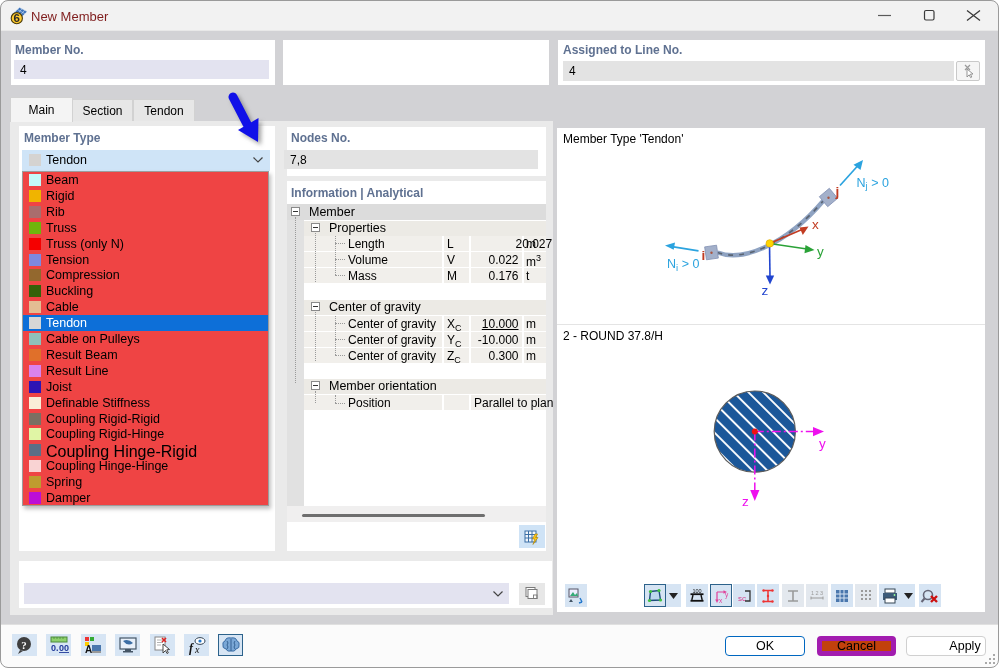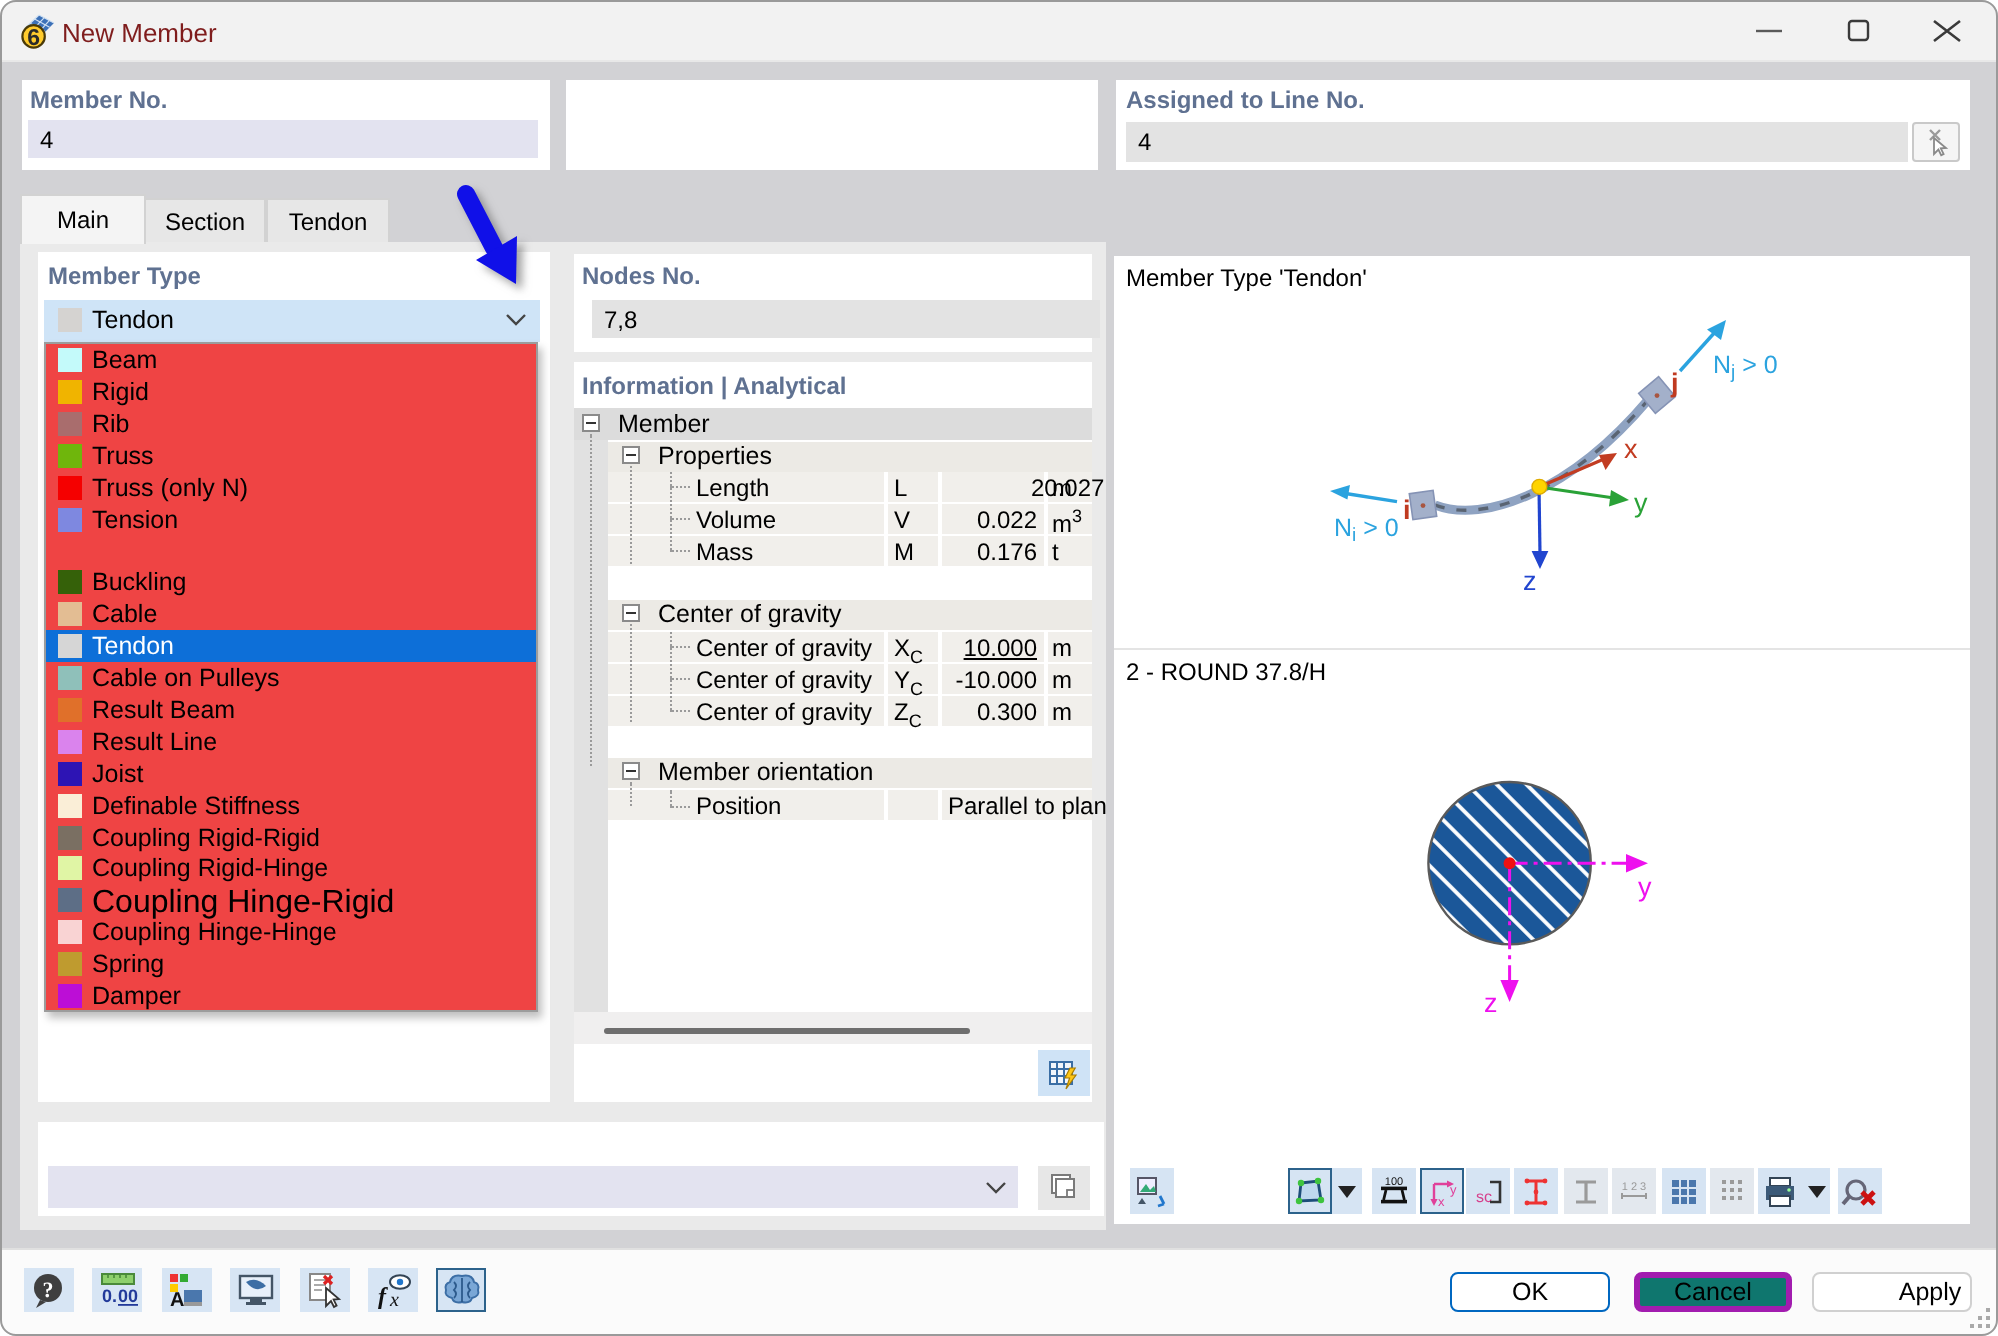--- a/index.html
+++ b/index.html
@@ -79,20 +79,24 @@
     <div style="position:absolute;left:23px;top:1px;font-size:12.5px;">Truss</div>
     </div>
     <div style="position:absolute;left:0;top:63.6px;width:245px;height:15.9px;">
     <div style="position:absolute;left:6px;top:2px;width:12px;height:12px;background:#f50000;"></div>
     <div style="position:absolute;left:23px;top:1px;font-size:12.5px;">Truss (only N)</div>
     </div>
     <div style="position:absolute;left:0;top:79.5px;width:245px;height:15.9px;">
     <div style="position:absolute;left:6px;top:2px;width:12px;height:12px;background:#7e88e0;"></div>
     <div style="position:absolute;left:23px;top:1px;font-size:12.5px;">Tension</div>
     </div>
+    <div style="position:absolute;left:0;top:95.4px;width:245px;height:15.9px;">
+    <div style="position:absolute;left:6px;top:2px;width:12px;height:12px;background:#93682e;"></div>
+    <div style="position:absolute;left:23px;top:1px;font-size:12.5px;">Compression</div>
+    </div>
     <div style="position:absolute;left:0;top:111.3px;width:245px;height:15.9px;">
     <div style="position:absolute;left:6px;top:2px;width:12px;height:12px;background:#356109;"></div>
     <div style="position:absolute;left:23px;top:1px;font-size:12.5px;">Buckling</div>
     </div>
     <div style="position:absolute;left:0;top:127.2px;width:245px;height:15.9px;">
     <div style="position:absolute;left:6px;top:2px;width:12px;height:12px;background:#e3bd93;"></div>
     <div style="position:absolute;left:23px;top:1px;font-size:12.5px;">Cable</div>
     </div>
     <div style="position:absolute;left:0;top:143.1px;width:245px;height:15.9px;background:#0d6fd8;color:#fff;">
     <div style="position:absolute;left:6px;top:2px;width:12px;height:12px;background:#d6d6d6;"></div>
@@ -139,21 +143,21 @@
     <div style="position:absolute;left:23px;top:1px;font-size:12.5px;">Spring</div>
     </div>
     <div style="position:absolute;left:0;top:318.0px;width:245px;height:15.9px;">
     <div style="position:absolute;left:6px;top:2px;width:12px;height:12px;background:#bc0ed6;"></div>
     <div style="position:absolute;left:23px;top:1px;font-size:12.5px;">Damper</div>
     </div>
   </div>
 
 <div class="gb" style="left:287px;top:127px;width:259px;height:49px;"></div>
 <div class="gblabel" style="left:291px;top:131px;">Nodes No.</div>
-<div class="inp gry" style="left:296px;top:150px;width:254px;height:19px;">7,8</div>
+<div class="inp gry" style="left:284px;top:150px;width:254px;height:19px;">7,8</div>
 
 <div class="gb" style="left:287px;top:181px;width:259px;height:325px;"></div>
 <div class="gblabel" style="left:291px;top:186px;">Information | Analytical</div>
 <div id="tree" class="abs" style="left:287px;top:204px;width:259px;height:300px;">
     <div style="position:absolute;left:0;top:0;width:17px;height:302px;background:#e1e1e1;"></div>
     <div style="position:absolute;left:0;top:0px;width:259px;height:16px;background:#dcdcdc;"></div>
     <div style="position:absolute;left:17px;top:17px;width:242px;height:15px;background:#eceae5;"></div>
     <div style="position:absolute;left:17px;top:32px;width:137.5px;height:15px;background:#f1efeb;"></div>
     <div style="position:absolute;left:156.5px;top:32px;width:25px;height:15px;background:#f1efeb;"></div>
     <div style="position:absolute;left:183.5px;top:32px;width:51px;height:15px;background:#f1efeb;"></div>
@@ -481,21 +485,21 @@
       </svg>
     </div>
     <div style="position:absolute;left:218px;top:634px;width:25px;height:22px;background:#d7e5f4;border:1px solid #2c628b;display:flex;align-items:center;justify-content:center;">
       <svg width="20" height="20" viewBox="0 0 20 20">
         <path d="M10 3 q-5 -1 -6 3 q-3 1 -2 4 q-1 3 3 4 q1 3 5 2 q4 1 5 -2 q4 -1 3 -4 q1 -3 -2 -4 q-1 -4 -6 -3z" fill="#7aa7d6" stroke="#3c6ea5" stroke-width="1"></path>
         <path d="M10 4 v12 M6 6 q2 2 0 4 q2 2 0 4 M14 6 q-2 2 0 4 q-2 2 0 4" stroke="#2c5a8c" stroke-width="0.9" fill="none"></path>
       </svg>
     </div>
   </div>
 <div class="abs" style="left:725px;top:636px;width:80px;height:20px;background:#fff;border:1.5px solid #0067c0;border-radius:4px;display:flex;align-items:center;justify-content:center;font-size:12.5px;">OK</div>
-<div class="abs" style="left:817px;top:636px;width:79px;height:20px;background:#0f766e;border:3px solid #a21caf;border-radius:4px;display:flex;align-items:center;justify-content:center;font-size:12.5px;">Cancel</div>
+<div class="abs" style="left:817px;top:636px;width:79px;height:20px;background:#c2410c;border:5px solid #a21caf;border-radius:4px;display:flex;align-items:center;justify-content:center;font-size:12.5px;">Cancel</div>
 <div class="abs" style="left:906px;top:636px;width:80px;height:20px;background:#fff;border:1px solid #d0d0d0;border-radius:4px;display:flex;align-items:center;justify-content:center;font-size:12.5px;padding-left:38px;">Apply</div>
 <svg class="abs" style="left:985px;top:654px;" width="12" height="12" viewBox="0 0 12 12">
   <g fill="#a9a9a9">
       <rect x="8" y="0" width="2" height="2"></rect>
       <rect x="4" y="4" width="2" height="2"></rect>
       <rect x="8" y="4" width="2" height="2"></rect>
       <rect x="0" y="8" width="2" height="2"></rect>
       <rect x="4" y="8" width="2" height="2"></rect>
       <rect x="8" y="8" width="2" height="2"></rect>
     </g>

